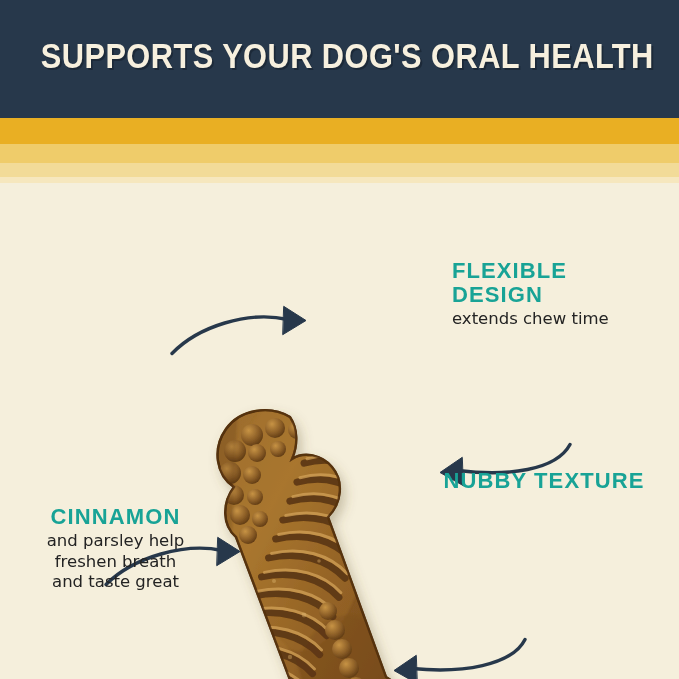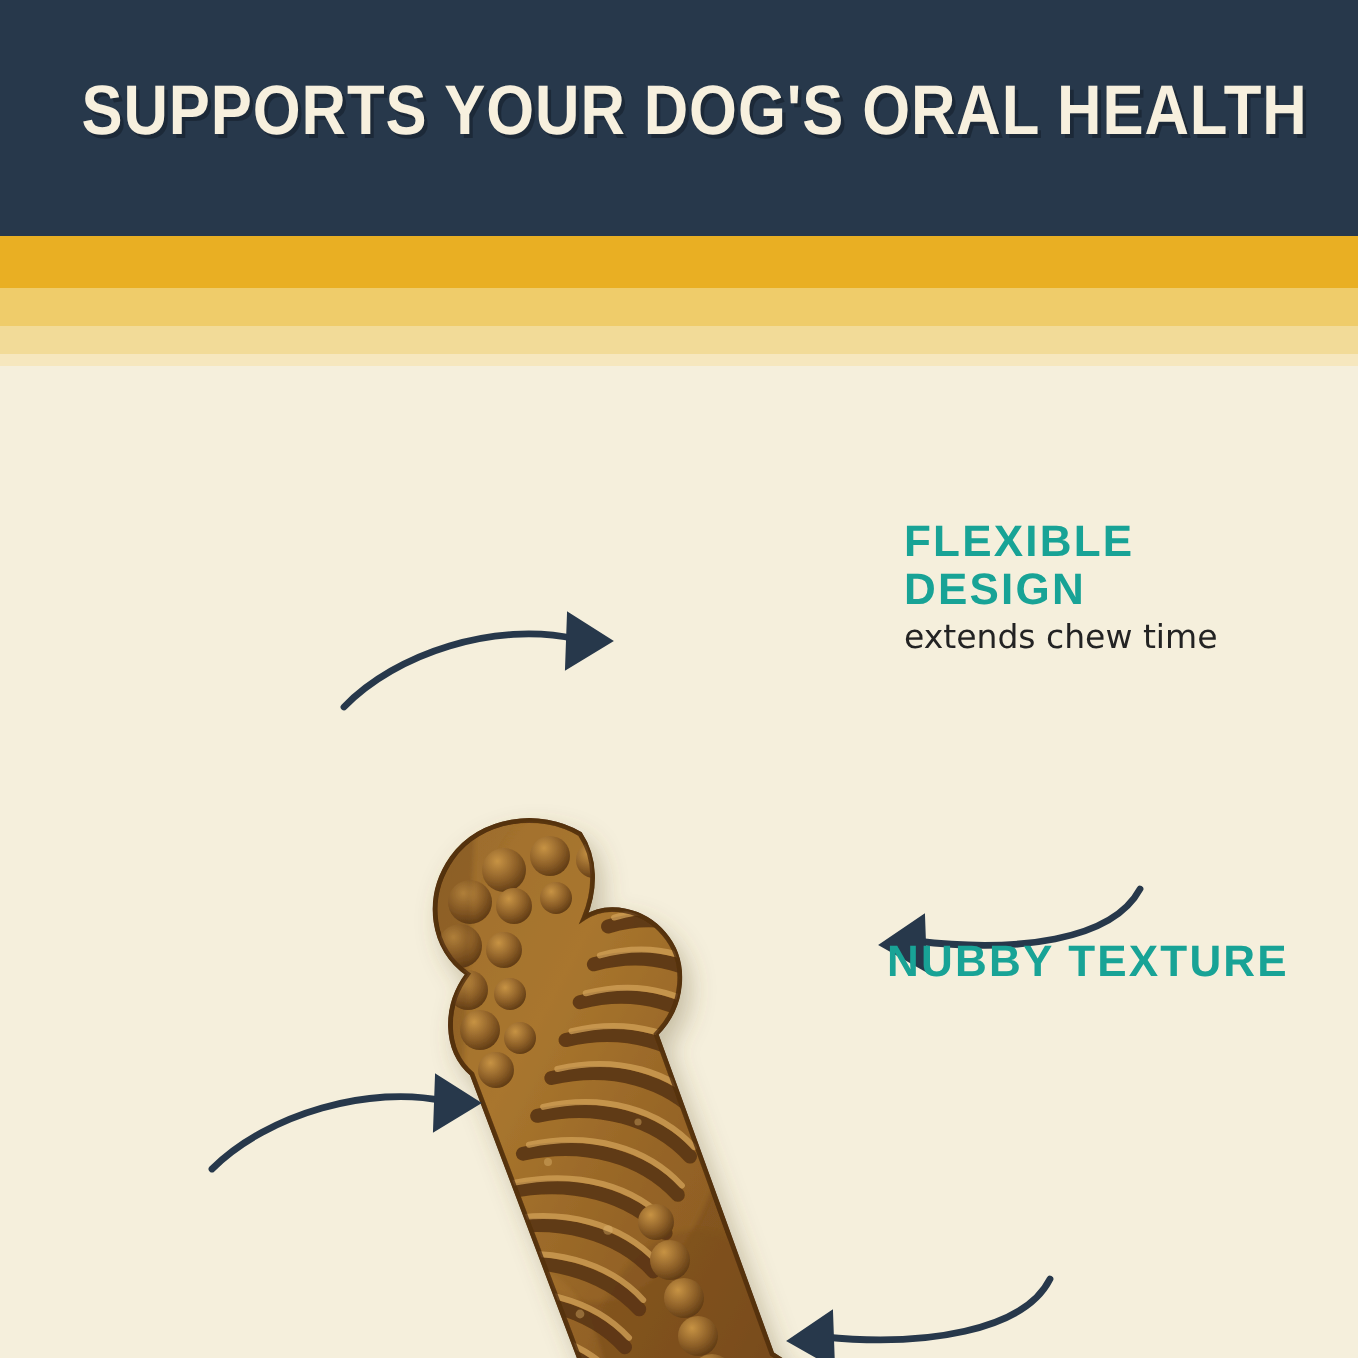--- a/index.html
+++ b/index.html
@@ -278,20 +278,28 @@
         <g>
           <path d="M525,365 C512,391 462,399 412,394" fill="none"></path>
           <path d="M416,381 L394,396 L417,409 Z" stroke-width="1"></path>
         </g>
       </g>
     </svg>
 
     <div class="block block-gut">
     </div>
 
+    <div class="block block-cinnamon">
+      <h3>CINNAMON</h3>
+      <p>
+        <span>and parsley help</span>
+        <span>freshen breath</span>
+        <span>and taste great</span>
+      </p>
+    </div>
 
     <div class="block block-flexible">
       <h3>
         <span style="display:block">FLEXIBLE</span>
         <span style="display:block">DESIGN</span>
       </h3>
       <p>
         <span>extends chew time</span>
       </p>
     </div>

